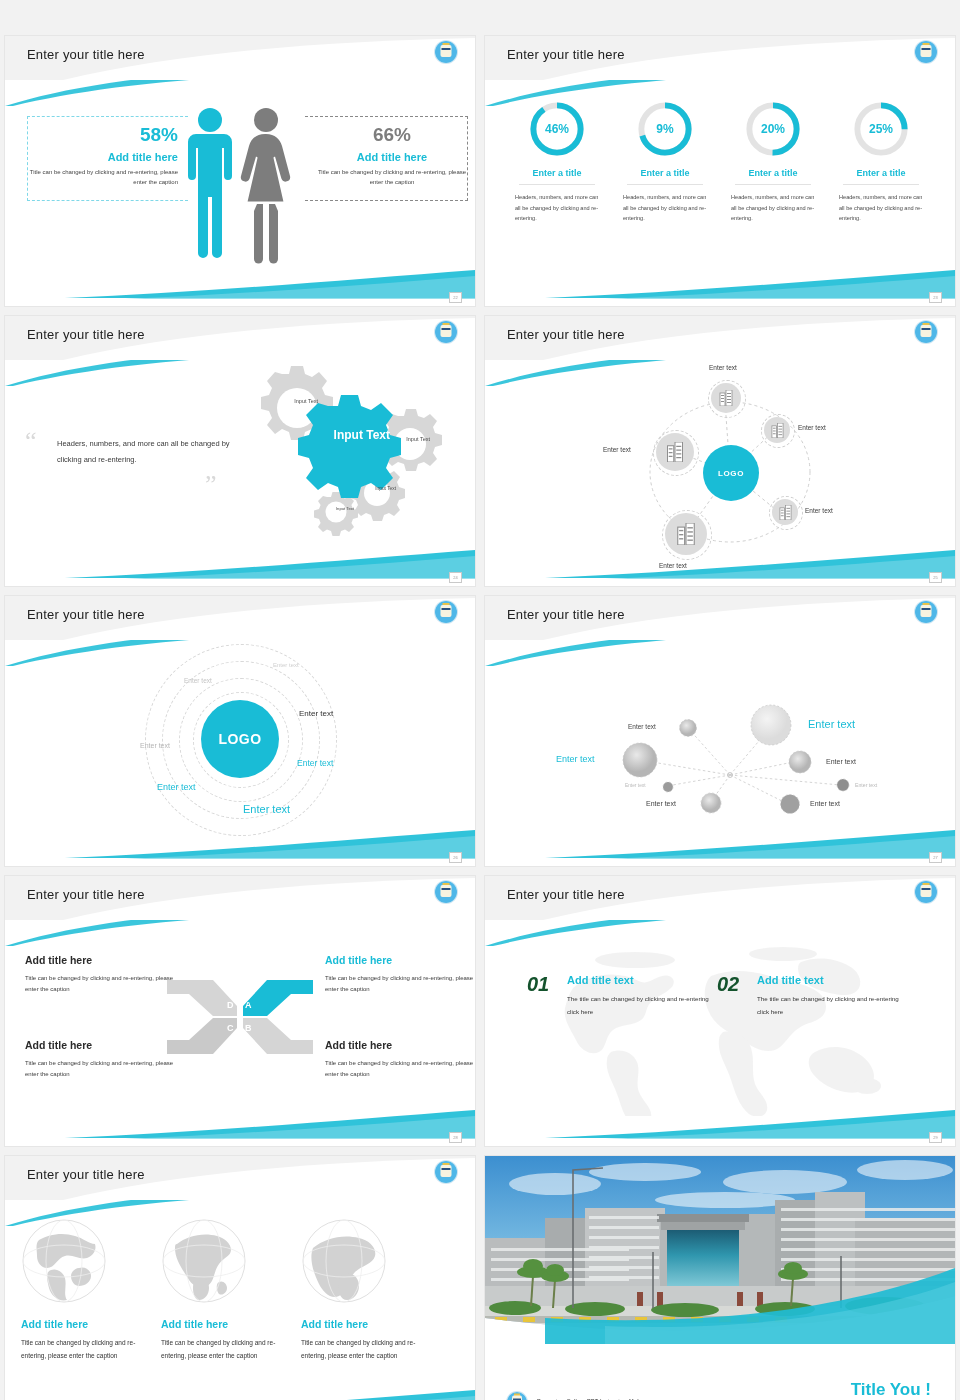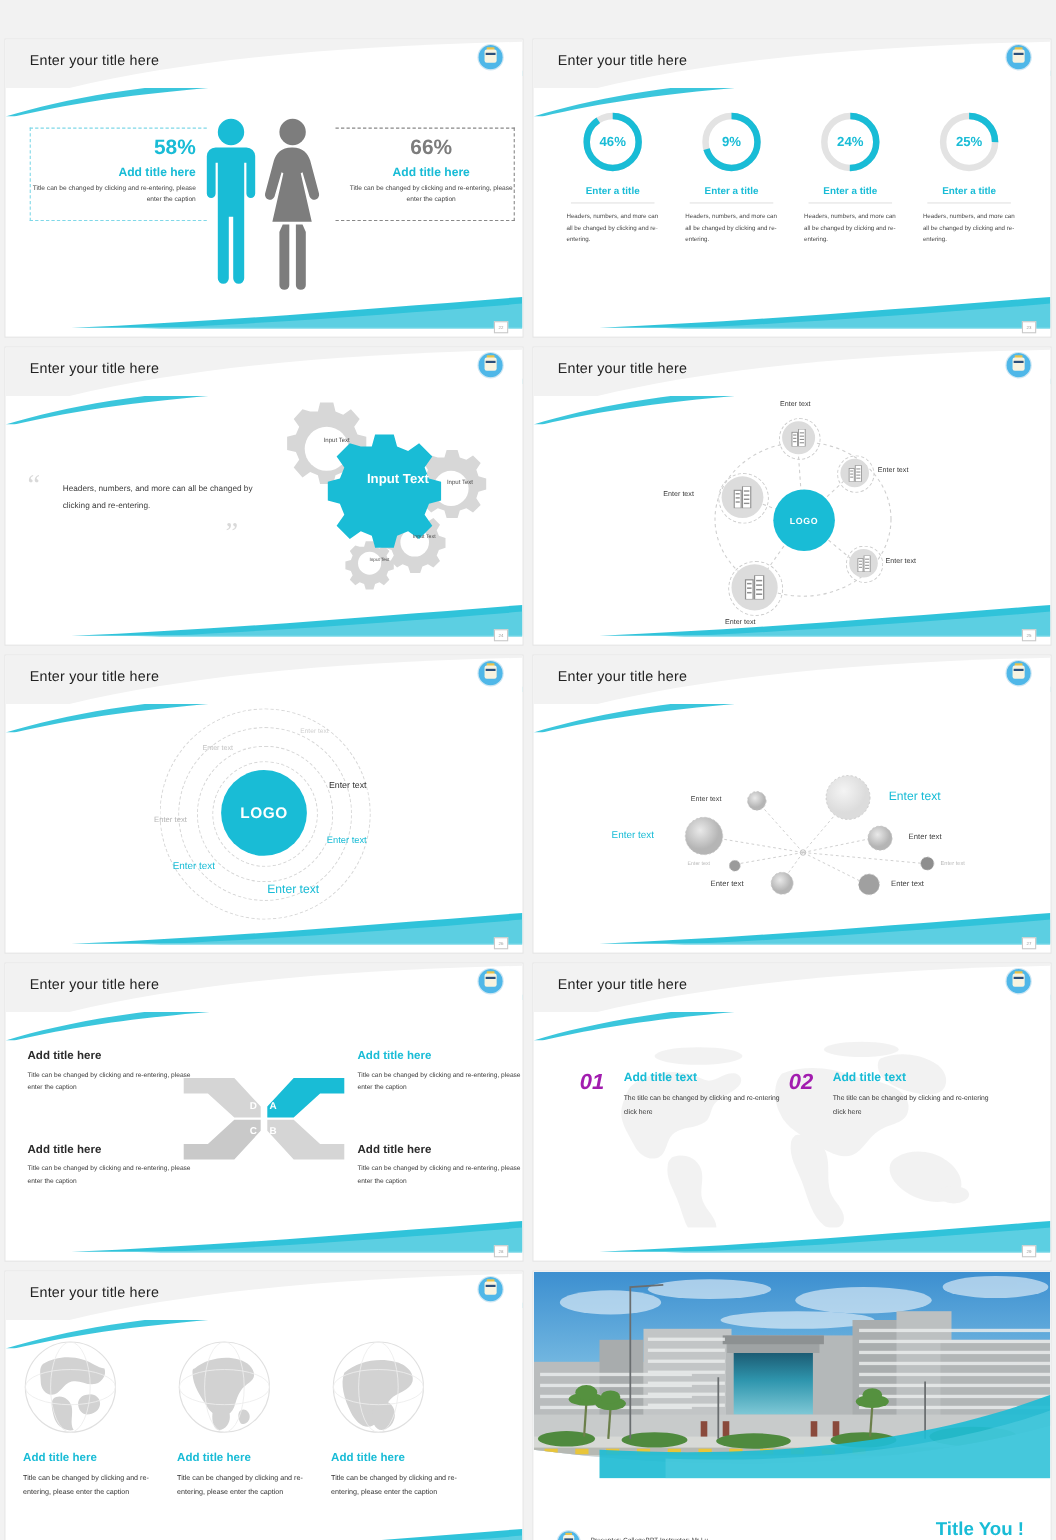--- a/index.html
+++ b/index.html
@@ -121,21 +121,21 @@
   
   .s7-txt{position:absolute;width:150px;}
   .s7-h{font-size:10.5px;font-weight:bold;line-height:1.2;}
   .s7-p{font-size:6px;color:#3b3b3b;line-height:1.95;margin-top:6px;}
   .s7-arrows{position:absolute;left:160px;top:96px;width:150px;height:90px;}
   .s7-letter{position:absolute;font-size:9px;font-weight:bold;color:#ffffff;}
 
   
   .s8-map{position:absolute;left:30px;top:60px;width:410px;height:180px;opacity:.5;}
   .s8-item{position:absolute;top:98px;}
-  .s8-num{font-size:20px;font-weight:bold;font-style:italic;color:#a21caf;float:left;line-height:1;}
+  .s8-num{font-size:20px;font-weight:bold;font-style:italic;color:#14532d;float:left;line-height:1;}
   .s8-h{font-size:11px;font-weight:bold;color:#19bcd6;margin-left:40px;}
   .s8-p{font-size:6.2px;color:#333;line-height:2.1;margin-left:40px;margin-top:6px;width:150px;}
 
   
   .s9-col{position:absolute;top:62px;width:130px;}
   .s9-globe{width:86px;height:86px;margin:0 auto 10px;}
   .s9-h{font-size:10.5px;font-weight:bold;color:#19bcd6;}
   .s9-p{font-size:6.5px;color:#333;line-height:2.05;margin-top:6px;}
 
   
@@ -239,21 +239,21 @@
         </div>
         <div class="s2-t">Enter a title</div>
         <div class="s2-d">Headers, numbers, and more can all be changed by clicking and re-entering.</div>
       </div>
       <div class="s2-item">
         <div class="s2-ring">
           <svg viewBox="0 0 42 42">
             <circle cx="21" cy="21" r="16" fill="none" stroke="#e3e3e3" stroke-width="4"></circle>
             <circle cx="21" cy="21" r="16" fill="none" stroke="#19bcd6" stroke-width="4" stroke-dasharray="50.27 100.53" stroke-dashoffset="0" transform="rotate(-90 21 21)"></circle>
           </svg>
-          <div class="s2-ringval">24%</div>
+          <div class="s2-ringval">20%</div>
         </div>
         <div class="s2-t">Enter a title</div>
         <div class="s2-d">Headers, numbers, and more can all be changed by clicking and re-entering.</div>
       </div>
       <div class="s2-item">
         <div class="s2-ring">
           <svg viewBox="0 0 42 42">
             <circle cx="21" cy="21" r="16" fill="none" stroke="#e3e3e3" stroke-width="4"></circle>
             <circle cx="21" cy="21" r="16" fill="none" stroke="#19bcd6" stroke-width="4" stroke-dasharray="25.13 100.53" stroke-dashoffset="0" transform="rotate(-90 21 21)"></circle>
           </svg>

